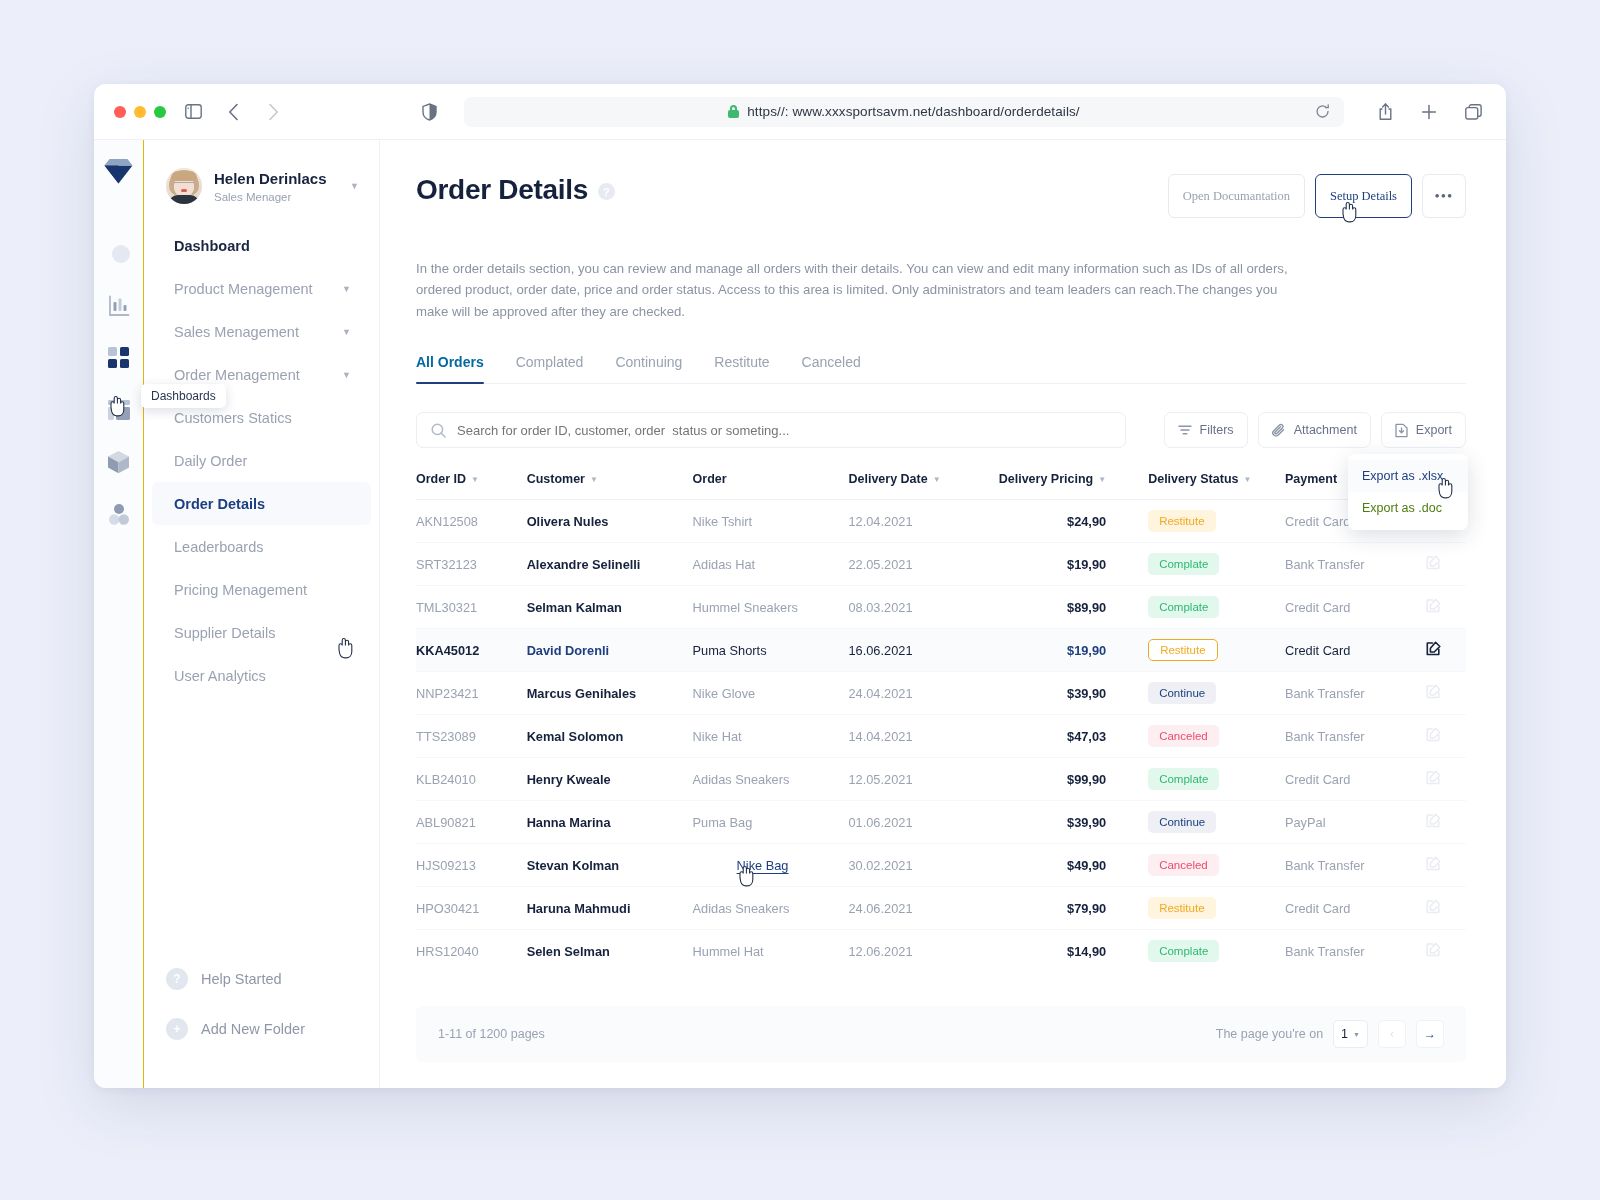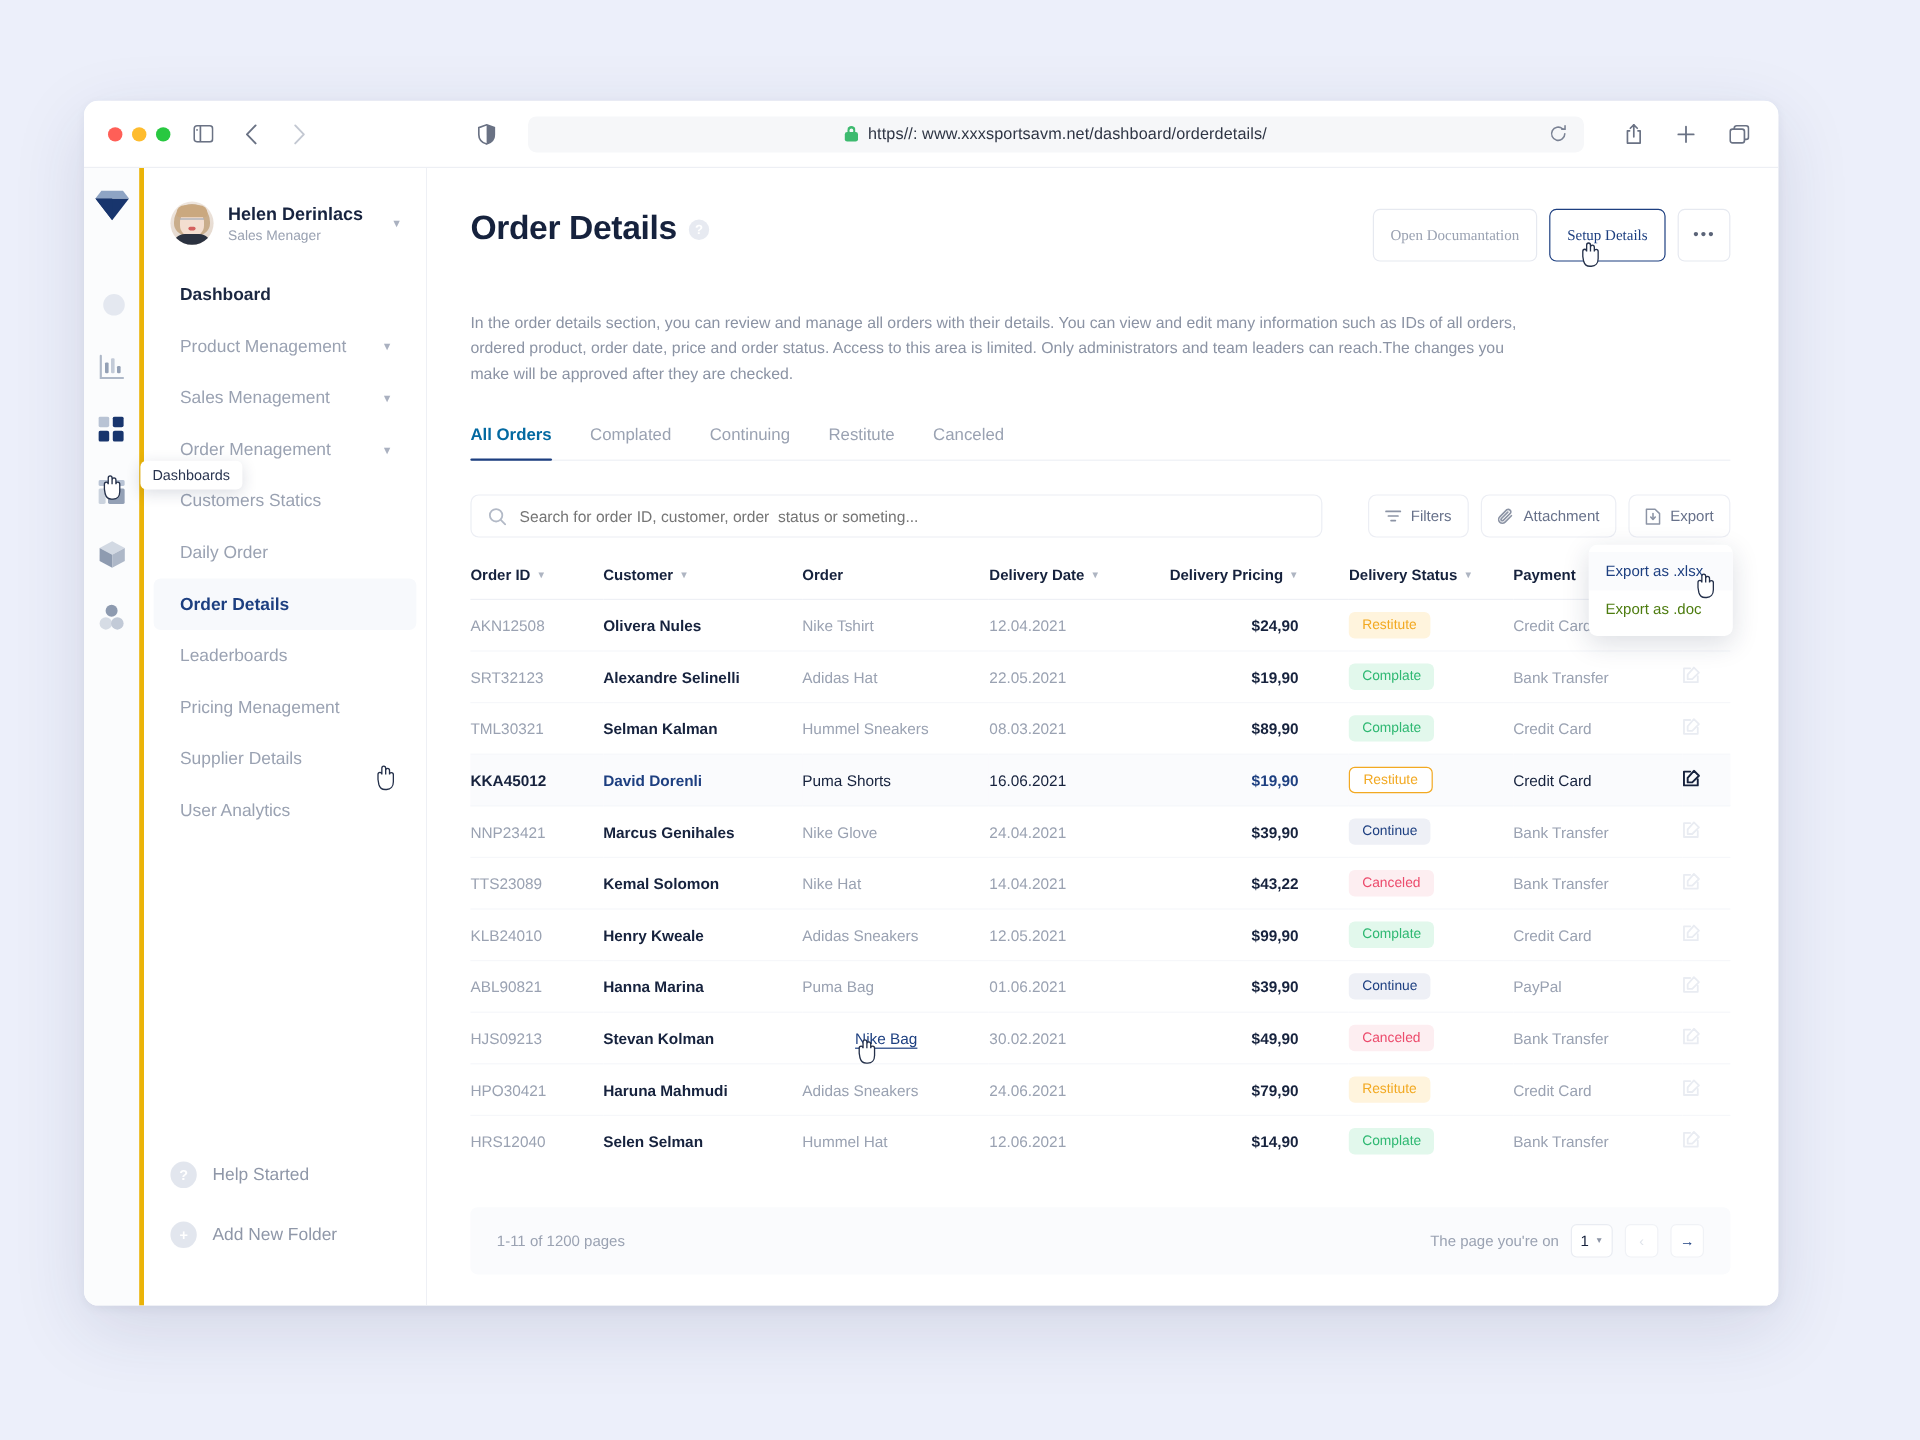--- a/index.html
+++ b/index.html
@@ -6,21 +6,21 @@
   html, body {
     width: 1600px; height: 1200px;
     font-family: "Liberation Sans", sans-serif;
     background: #eceffa;
     overflow: hidden;
   }
 
   
   .window {
     position: absolute;
-    left: 70px; top: 84px;
+    left: 94px; top: 84px;
     width: 1412px; height: 1004px;
     background: #ffffff;
     border-radius: 12px;
     box-shadow: 0 18px 60px rgba(35,50,90,.13), 0 2px 8px rgba(35,50,90,.06);
     overflow: hidden;
     display: flex; flex-direction: column;
   }
 
   
   .chrome {
@@ -57,21 +57,21 @@
   .reload { position: absolute; right: 14px; color: #7a8294; font-size: 15px; }
   .chrome-right { display: flex; align-items: center; gap: 18px; margin-left: 6px; }
 
   
   .body-row { flex: 1; display: flex; min-height: 0; }
 
   
   .rail {
     width: 50px; flex: 0 0 50px;
     background: #fbfcfd;
-    border-right: 4px solid #eab308;
+    border-right: 1px solid #eab308;
     display: flex; flex-direction: column; align-items: center;
     padding-top: 18px;
     position: relative;
   }
   .rail-logo { margin-bottom: 44px; }
   .rail-item {
     width: 40px; height: 52px;
     display: flex; align-items: center; justify-content: center;
     position: relative;
     color: #c2c9d6;
@@ -671,21 +671,21 @@
                       <path d="M9.6 1.3 13.8 5.5 8.2 11H4.4V7.2Z"></path>
                     </svg>
                   </span></td>
             </tr>
 
             <tr>
               <td class="oid">TTS23089</td>
               <td class="cust">Kemal Solomon</td>
               <td class="ord">Nike Hat</td>
               <td class="date">14.04.2021</td>
-              <td class="price">$43,22</td>
+              <td class="price">$47,03</td>
               <td><span class="badge b-canceled">Canceled</span></td>
               <td class="pay">Bank Transfer</td>
               <td><span class="edit-ic">
                     <svg width="15" height="15" viewBox="0 0 15 15" fill="none" stroke="currentColor" stroke-width="1.5" stroke-linecap="round" stroke-linejoin="round">
                       <path d="M12.8 8.4v5.1H1.3V2h5.2"></path>
                       <path d="M9.6 1.3 13.8 5.5 8.2 11H4.4V7.2Z"></path>
                     </svg>
                   </span></td>
             </tr>
 

